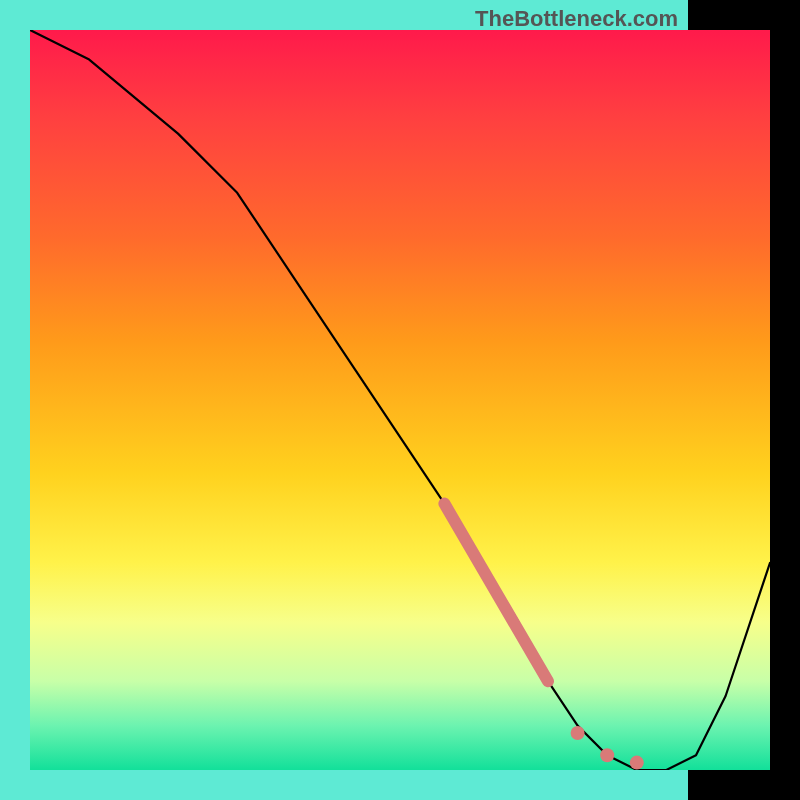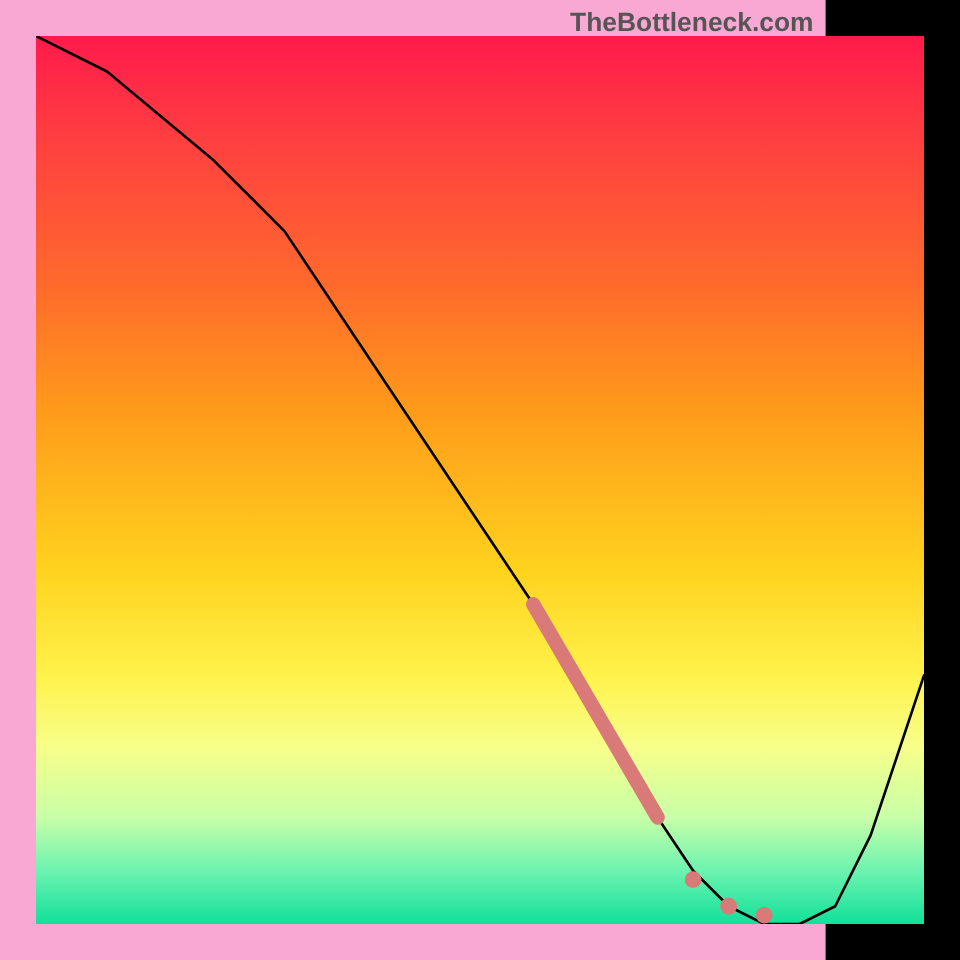--- a/index.html
+++ b/index.html
@@ -8,21 +8,21 @@
     width: 800px;
     height: 800px;
     background: #000;
     overflow: hidden;
     font-family: Arial, Helvetica, sans-serif;
   }
   .frame {
     position: relative;
     width: 688px;
     height: 800px;
-    background: #f9a8d4;
+    background: #5eead4;
   }
   .watermark {
     position: absolute;
     top: 6px;
     right: 10px;
     color: #555;
     font-size: 22px;
     font-weight: bold;
     z-index: 10;
   }

